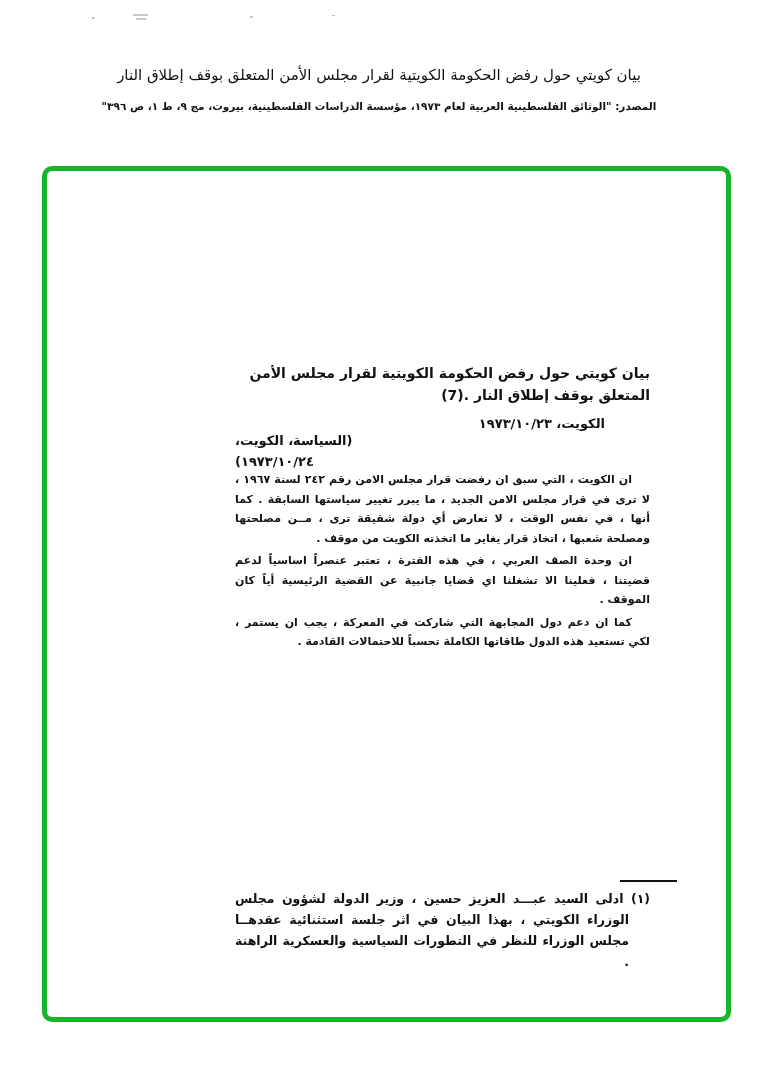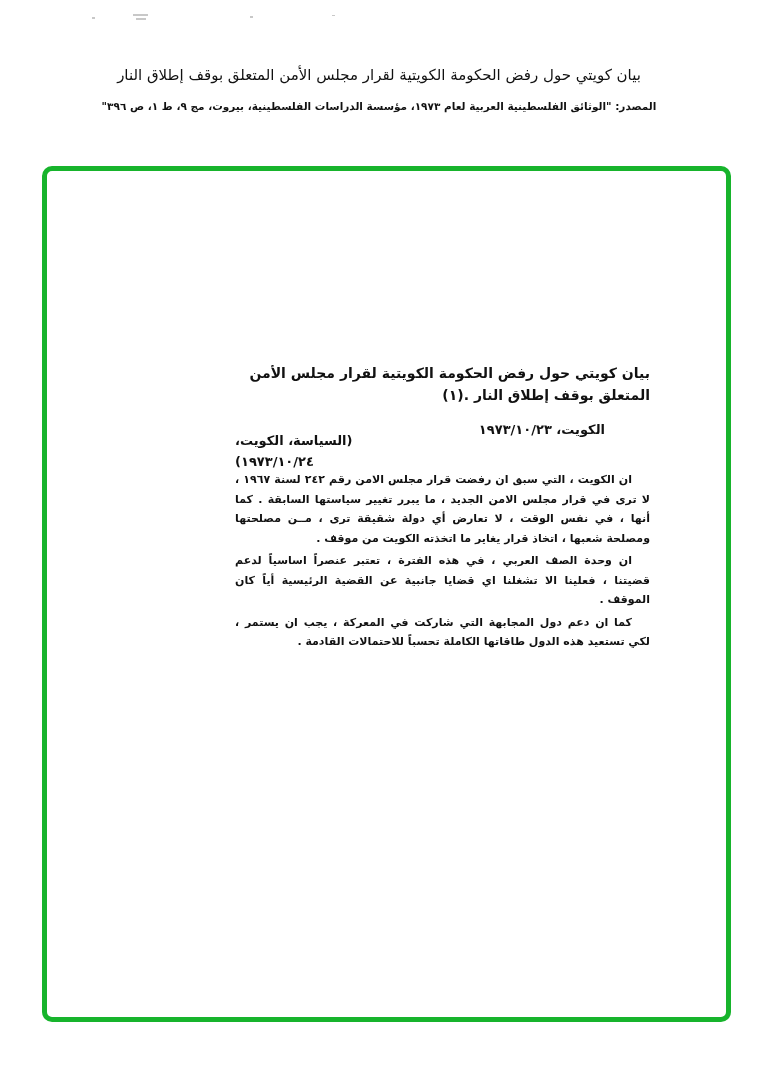--- a/index.html
+++ b/index.html
@@ -43,21 +43,21 @@
     direction:rtl;
   }
 
   .doc-title {
     font-size:14px; font-weight:bold;
     line-height:22px; text-align:right;
   }
 
   .dateline { position:relative; margin-top:8px; height:42px;
     font-size:13px; font-weight:bold; }
-  .place-date { position:absolute; right:45px; top:8px; direction:rtl; }
+  .place-date { position:absolute; right:45px; top:2px; direction:rtl; }
   .citation { position:absolute; left:0; top:16px; direction:rtl;
     text-align:left; line-height:21px; }
 
   .body-text { margin-top:14px; font-size:11px; font-weight:bold;
     line-height:19.5px; text-align:justify; }
   .body-text p { margin:0 0 3px 0; text-indent:18px; }
 
   .footnote { position:absolute; top:518px; right:0; left:0; direction:rtl; }
   .fn-rule { width:57px; height:2px; background:#111; margin-right:-27px; }
   .fn-body {
@@ -78,32 +78,40 @@
 
 <div class="hdr-title">بيان كويتي حول رفض الحكومة الكويتية لقرار مجلس الأمن المتعلق بوقف إطلاق النار</div>
 <div class="hdr-source">المصدر: "الوثائق الفلسطينية العربية لعام ١٩٧٣، مؤسسة الدراسات الفلسطينية، بيروت، مج ٩، ط ١، ص ٣٩٦"</div>
 
 <div class="frame" style="border-color: rgb(23, 180, 44); text-decoration: underline;">
 
   <div class="column">
 
     <div class="doc-title">
       <span style="display:block">بيان كويتي حول رفض الحكومة الكويتية لقرار مجلس الأمن</span>
-      <span style="display:block">المتعلق بوقف إطلاق النار .(١)</span>
+      <span style="display:block">المتعلق بوقف إطلاق النار .(7)</span>
     </div>
 
     <div class="dateline">
       <span class="place-date">الكويت، ١٩٧٣/١٠/٢٣</span>
       <span class="citation">
         <span style="display:block">(السياسة، الكويت،</span>
         <span style="display:block">١٩٧٣/١٠/٢٤)</span>
       </span>
     </div>
 
     <div class="body-text">
       <p>ان الكويت ، التي سبق ان رفضت قرار مجلس الامن رقم ٢٤٢ لسنة ١٩٦٧ ، لا ترى في قرار مجلس الامن الجديد ، ما يبرر تغيير سياستها السابقة . كما أنها ، في نفس الوقت ، لا تعارض أي دولة شقيقة ترى ، مــن مصلحتها ومصلحة شعبها ، اتخاذ قرار يغاير ما اتخذته الكويت من موقف .</p>
       <p>ان وحدة الصف العربي ، في هذه الفترة ، تعتبر عنصراً اساسياً لدعم قضيتنا ، فعلينا الا تشغلنا اي قضايا جانبية عن القضية الرئيسية أياً كان الموقف .</p>
       <p>كما ان دعم دول المجابهة التي شاركت في المعركة ، يجب ان يستمر ، لكي تستعيد هذه الدول طاقاتها الكاملة تحسباً للاحتمالات القادمة .</p>
     </div>
 
+    <div class="footnote">
+      <div class="fn-rule"></div>
+      <div class="fn-body">
+        <span>(١)</span>
+        <span> </span>
+        <span>ادلى السيد عبـــد العزيز حسين ، وزير الدولة لشؤون مجلس الوزراء الكويتي ، بهذا البيان في اثر جلسة استثنائية عقدهــا مجلس الوزراء للنظر في التطورات السياسية والعسكرية الراهنة .</span>
+      </div>
+    </div>
 
   </div>
 </div>
 
 </body></html>

